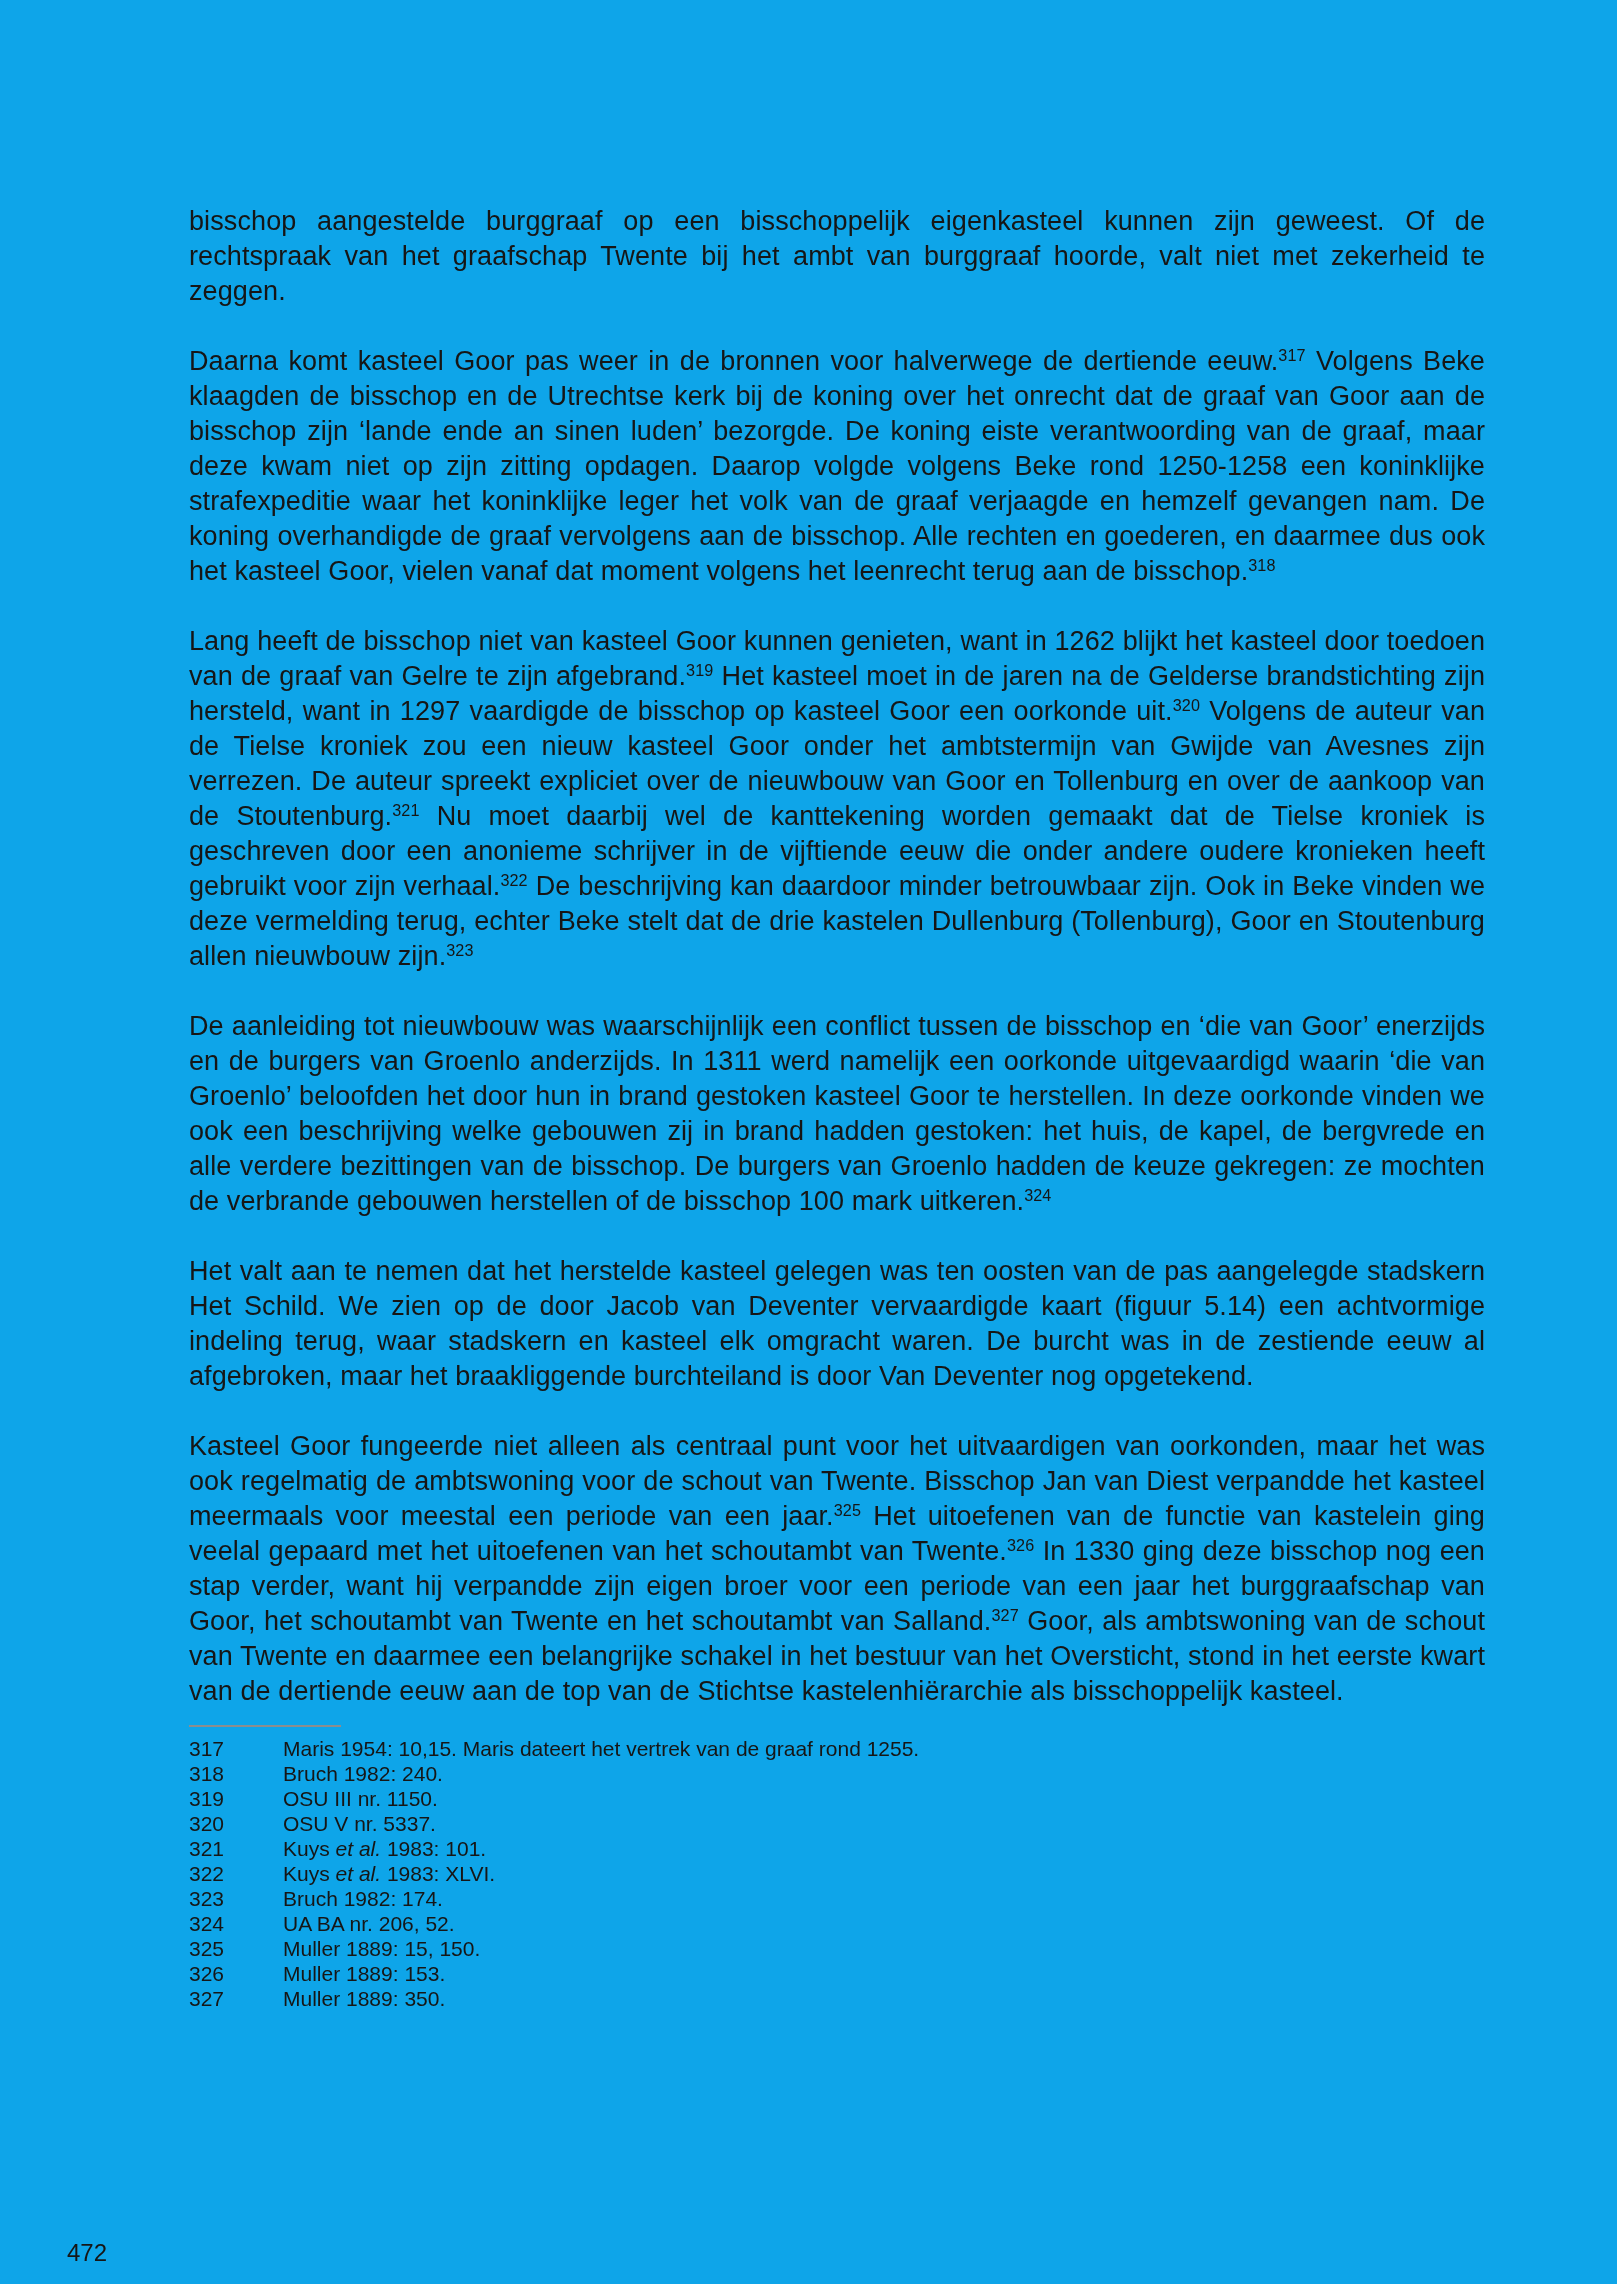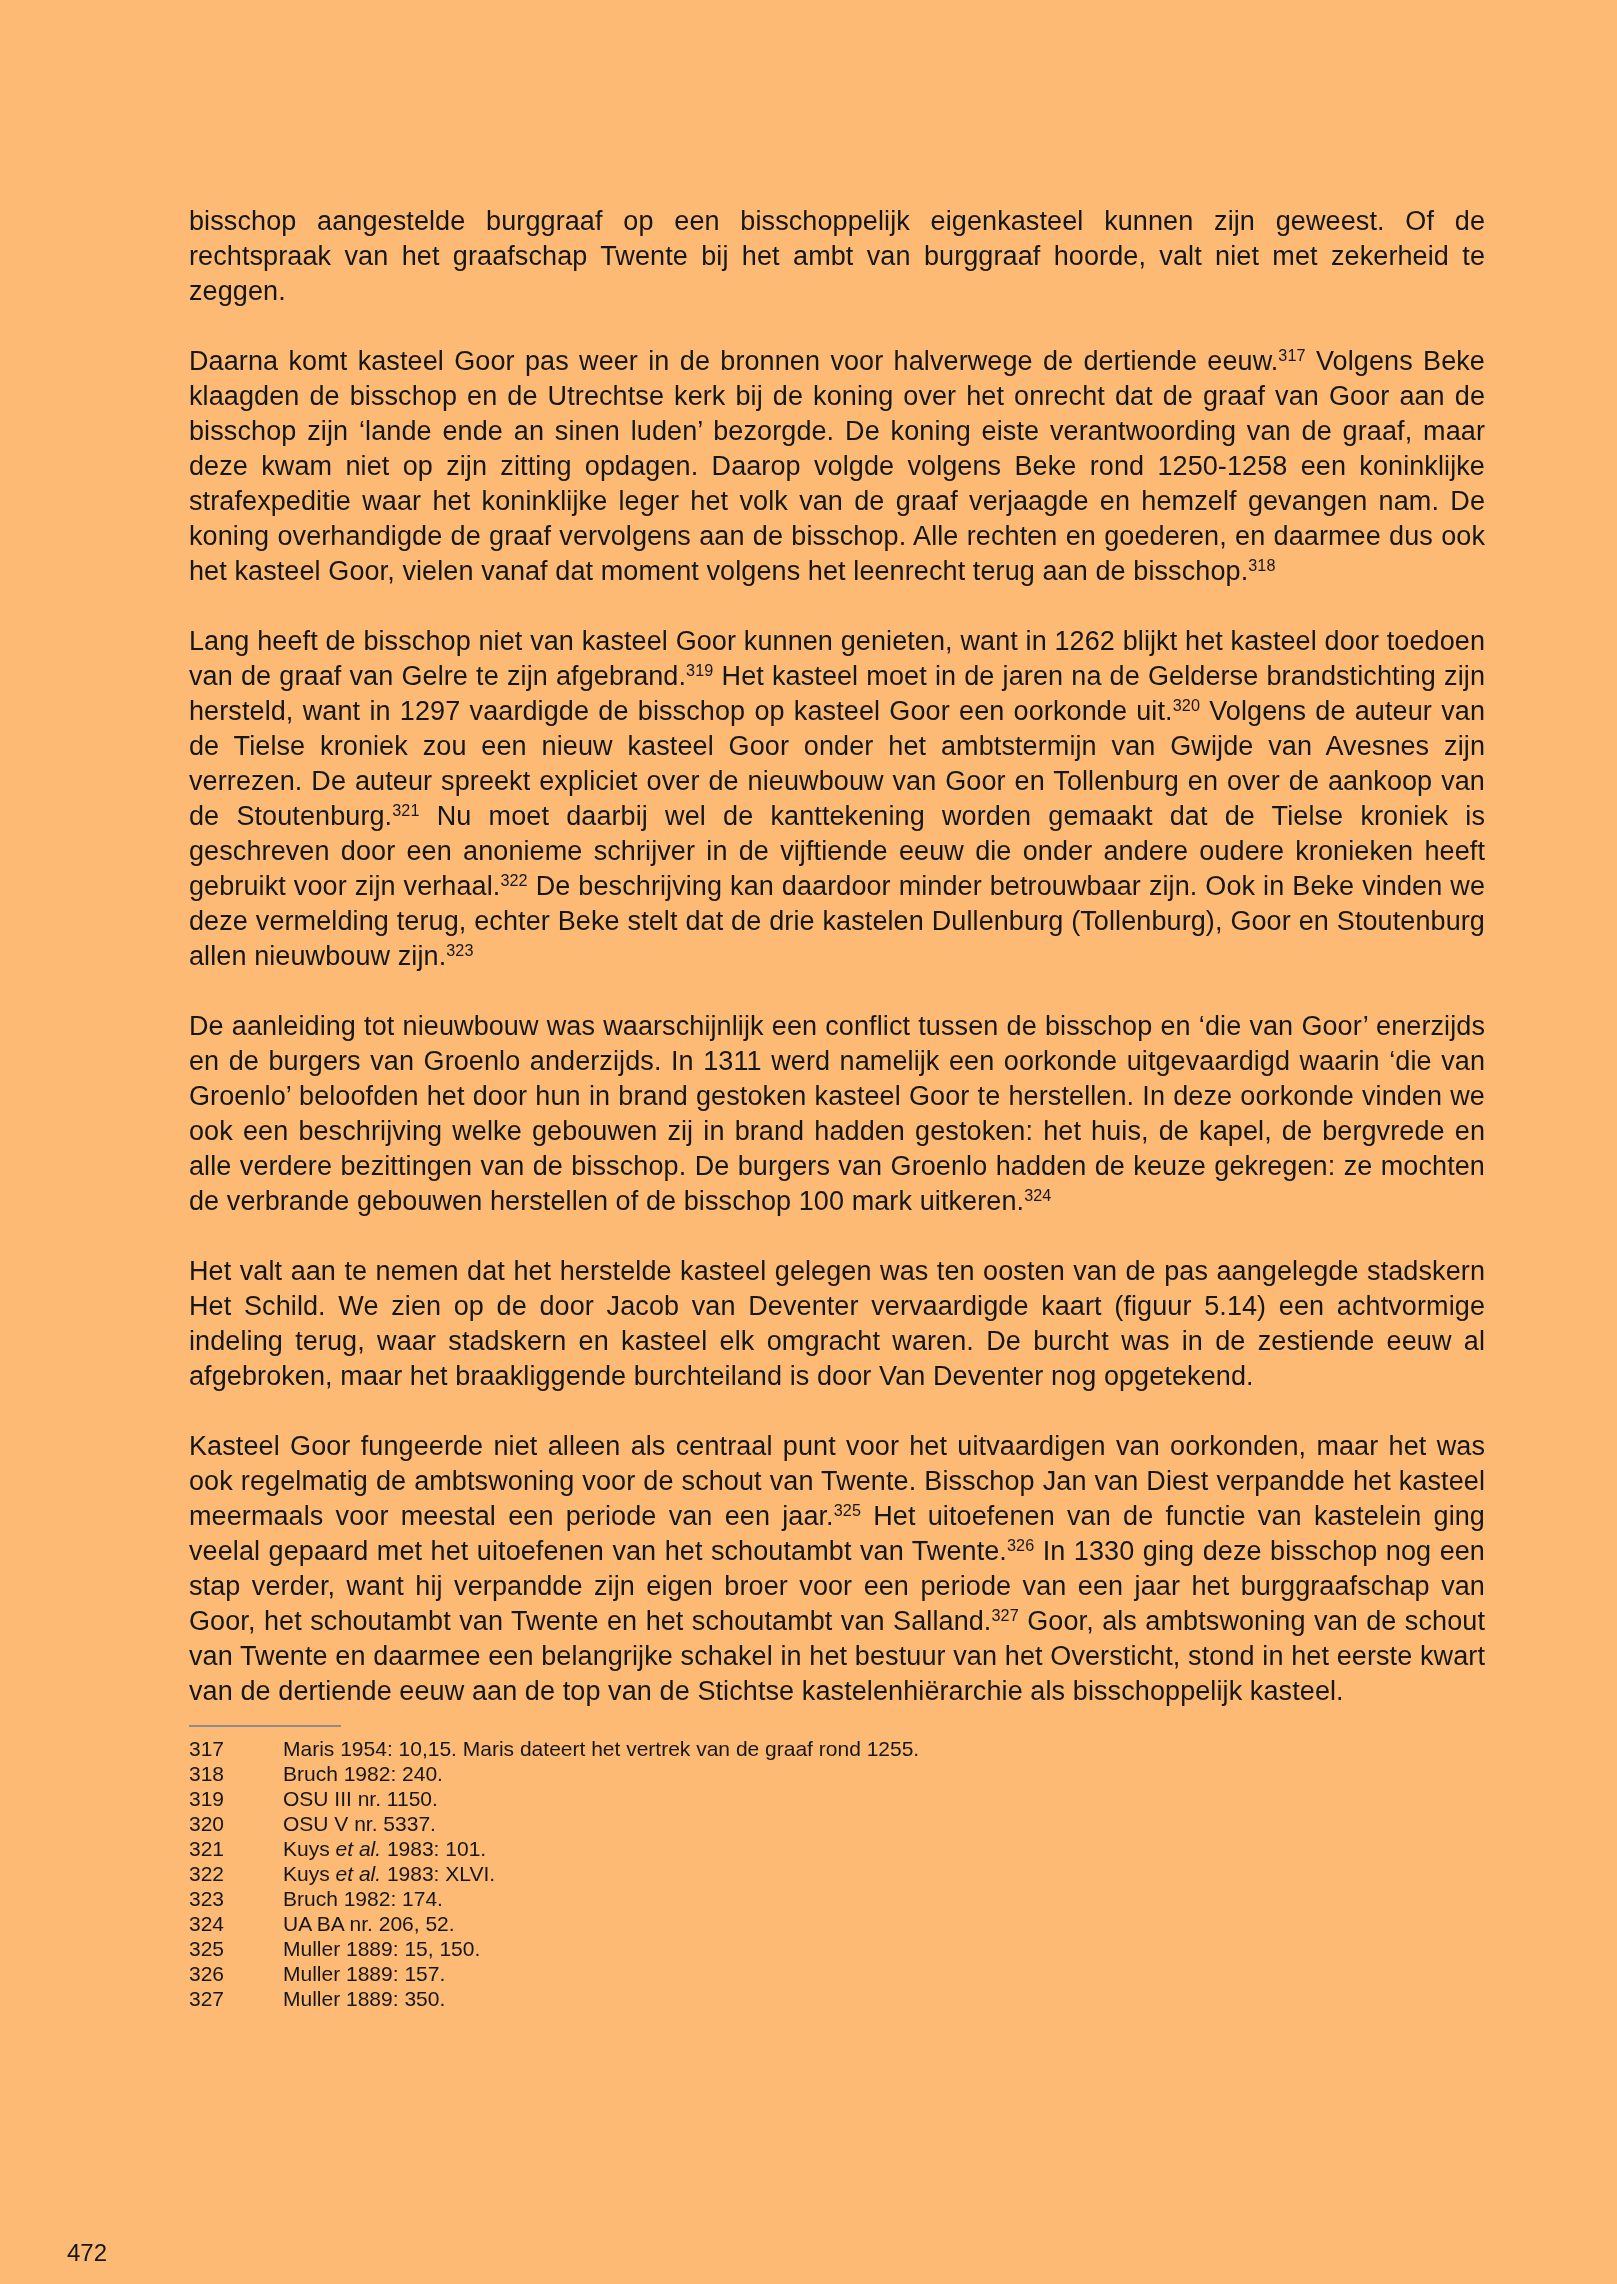--- a/index.html
+++ b/index.html
@@ -4,21 +4,21 @@
 <style>
   html, body {
     margin: 0;
     padding: 0;
     background: #ffffff;
   }
   .page {
     position: relative;
     width: 1618px;
     height: 2284px;
-    background: #fdba74;
+    background: #0ea5e9;
     color: #161616;
     font-family: "Liberation Sans", sans-serif;
     overflow: hidden;
   }
   .content {
     position: absolute;
     left: 189px;
     top: 204px;
     width: 1296px;
   }
@@ -119,21 +119,21 @@
         <div class="fn-row">
           <span class="fn-num">324</span>
           <span class="fn-text">UA BA nr. 206, 52.</span>
         </div>
         <div class="fn-row">
           <span class="fn-num">325</span>
           <span class="fn-text">Muller 1889: 15, 150.</span>
         </div>
         <div class="fn-row">
           <span class="fn-num">326</span>
-          <span class="fn-text">Muller 1889: 157.</span>
+          <span class="fn-text">Muller 1889: 153.</span>
         </div>
         <div class="fn-row">
           <span class="fn-num">327</span>
           <span class="fn-text">Muller 1889: 350.</span>
         </div>
       </div>
   </div>
   <div class="page-number">472</div>
 </div>
 

